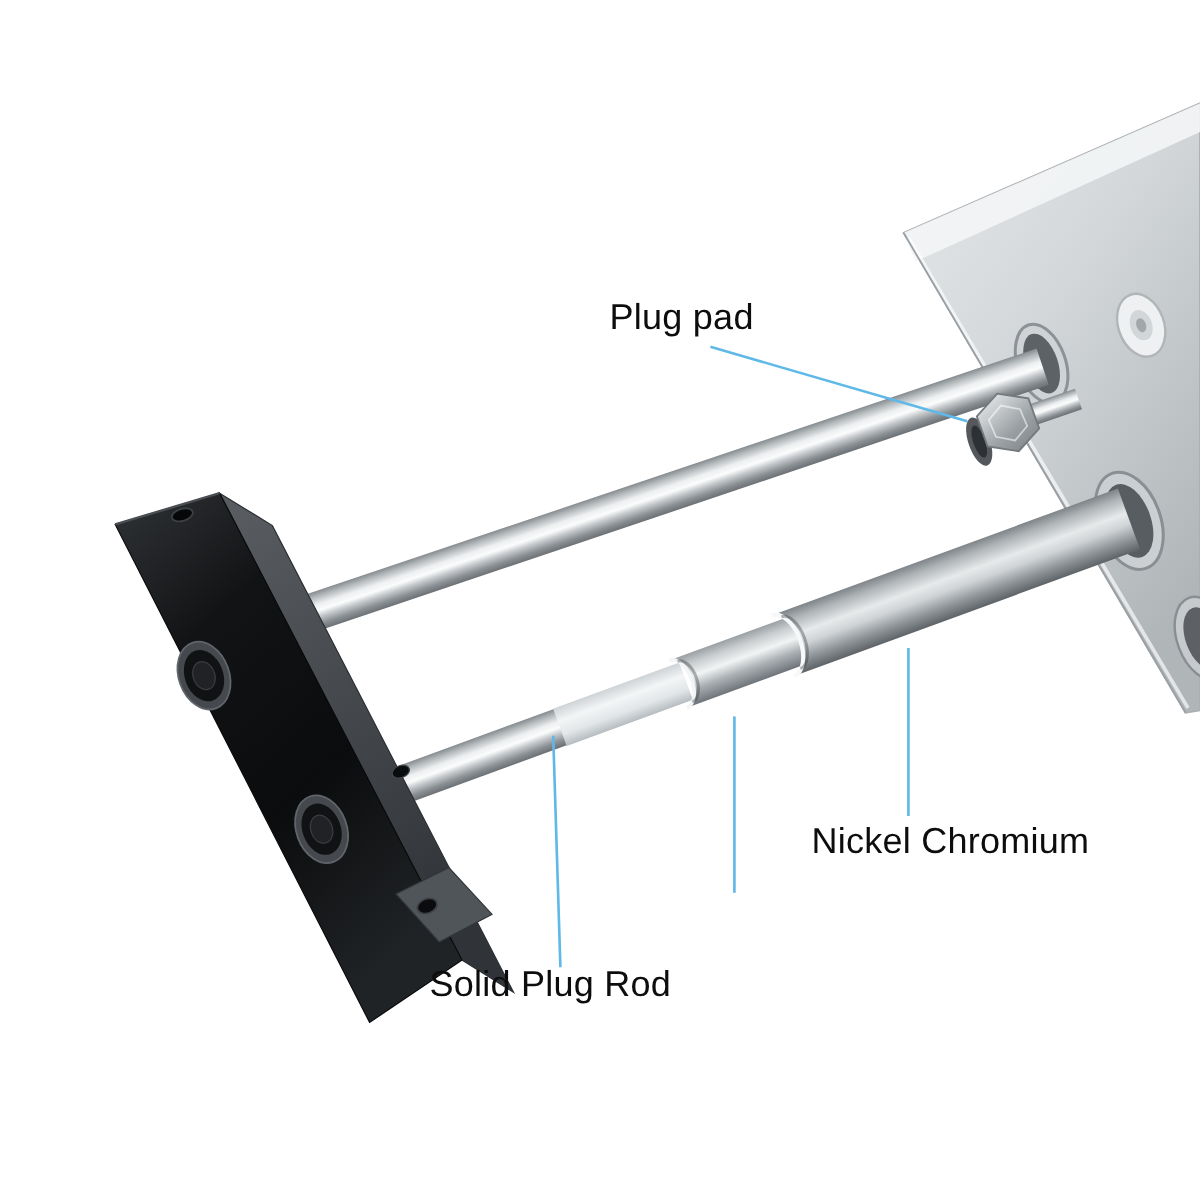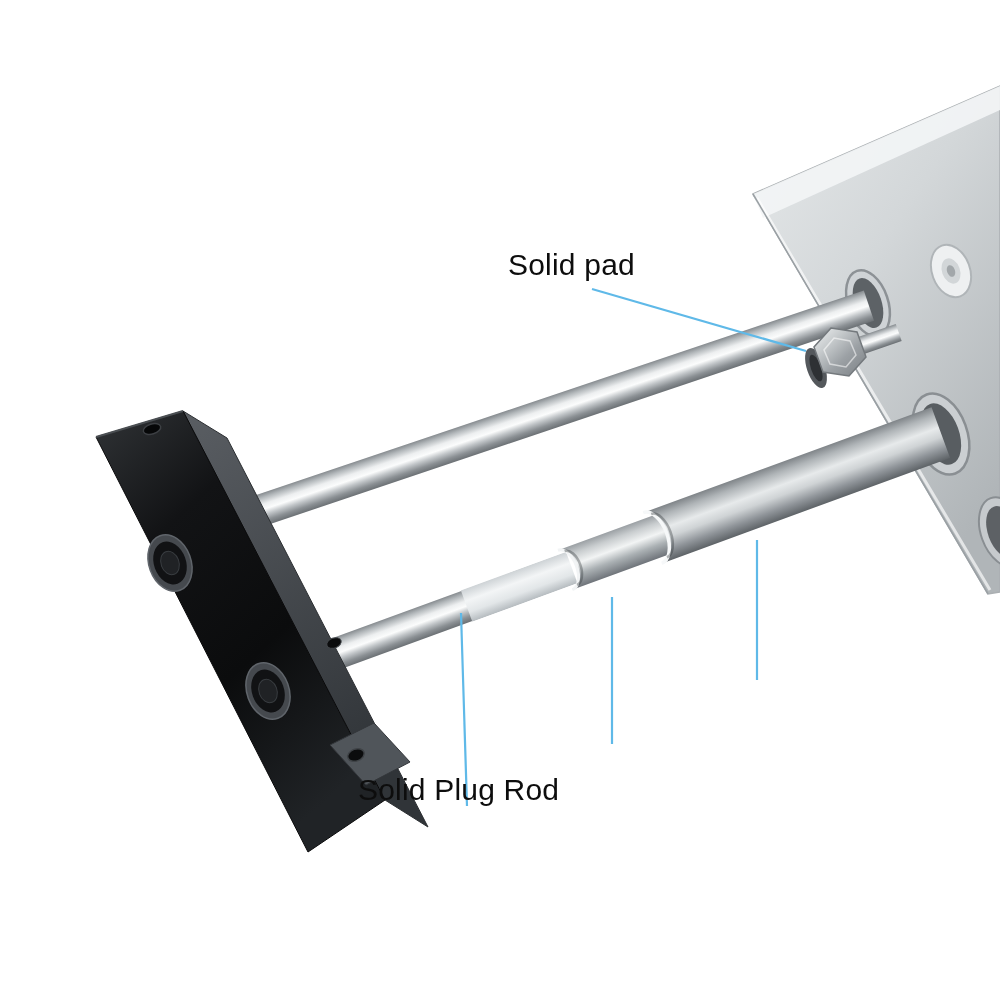--- a/index.html
+++ b/index.html
@@ -155,20 +155,21 @@
     </g>
 
     <g>
       <line x1="592" y1="289" x2="806" y2="351" stroke="#5fb9e8" stroke-width="2.2"></line>
       <line x1="612" y1="597" x2="612" y2="744" stroke="#5fb9e8" stroke-width="2.2"></line>
       <line x1="757" y1="540" x2="757" y2="680" stroke="#5fb9e8" stroke-width="2.2"></line>
       <line x1="467" y1="806" x2="461" y2="613" stroke="#5fb9e8" stroke-width="2.2"></line>
     </g>
   </svg>
 
-  <div class="label" style="left:508px;top:247px">Solid pad</div>
+  <div class="label" style="left:508px;top:247px">Plug pad</div>
 
 
   <div class="label center" style="left:656px;top:683px;width:272px">
+    <div>Nickel Chromium</div>
   </div>
 
-  <div class="label" style="left:358px;top:772px">Solid Plug Rod</div>
+  <div class="label" style="left:358px;top:803px">Solid Plug Rod</div>
 </div>
 
 </body></html>

